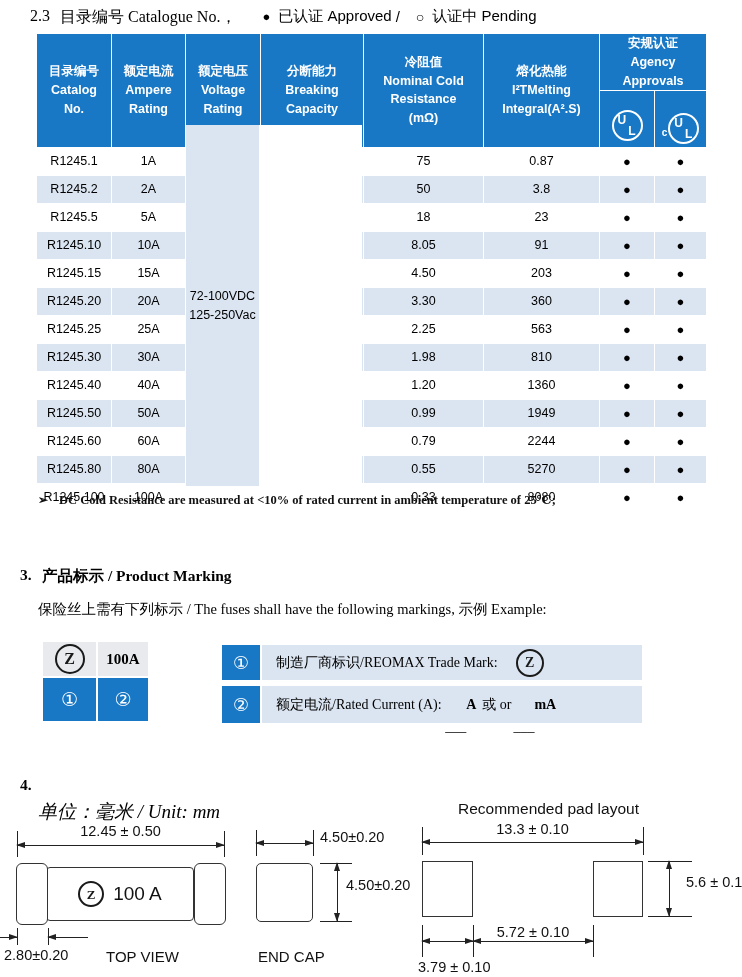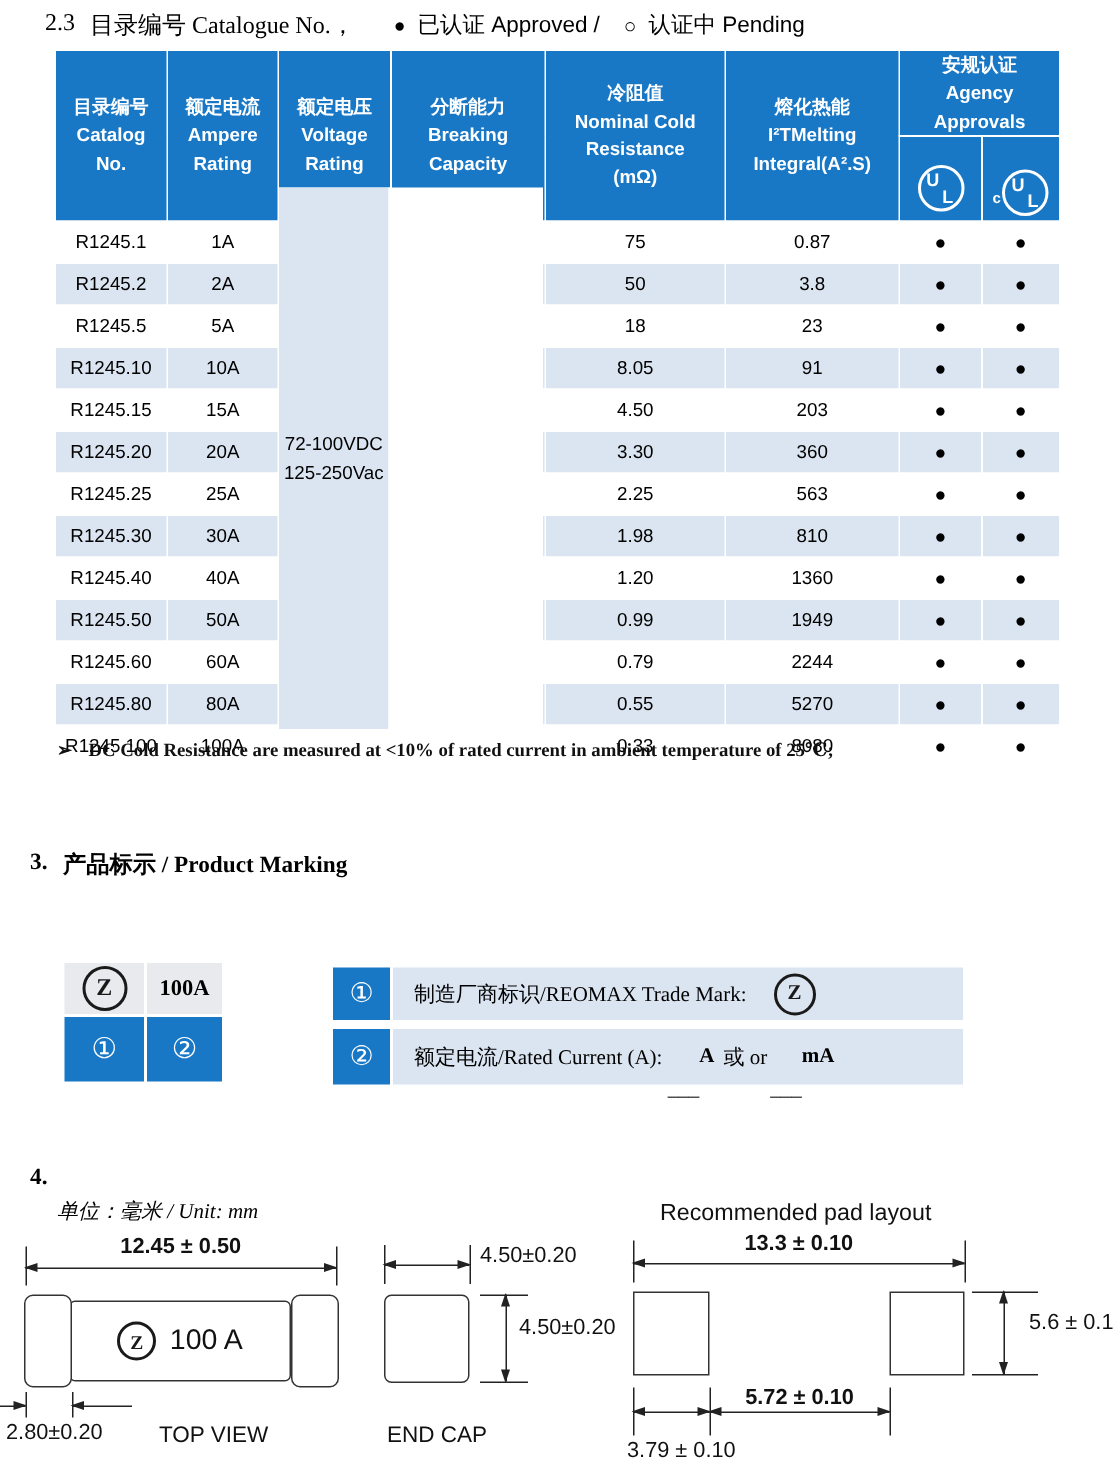--- a/index.html
+++ b/index.html
@@ -104,28 +104,28 @@
   .dimh::after{content:"";position:absolute;right:-1px;top:-3.3px;width:0;height:0;
     border-top:3.7px solid transparent;border-bottom:3.7px solid transparent;border-left:9px solid #222;}
   .dimh.noStart::before{display:none;}
   .dimh.noEnd::after{display:none;}
   .dimv{position:absolute;width:1.2px;background:#222;}
   .dimv::before{content:"";position:absolute;top:-1px;left:-3.3px;width:0;height:0;
     border-left:3.7px solid transparent;border-right:3.7px solid transparent;border-bottom:9px solid #222;}
   .dimv::after{content:"";position:absolute;bottom:-1px;left:-3.3px;width:0;height:0;
     border-left:3.7px solid transparent;border-right:3.7px solid transparent;border-top:9px solid #222;}
   .dlabel{position:absolute;font-family:var(--sans);font-size:14.5px;color:#111;white-space:nowrap;}
-  .dlabel.center{text-align:center;font-weight:bold;}
+  .dlabel.center{text-align:center;}
   .rect{position:absolute;background:#fff;border:1.6px solid #333;box-sizing:border-box;}
   .round6{border-radius:6px;} .round4{border-radius:4px;} .round5{border-radius:5px;}
   .fuse-marking{position:absolute;display:flex;align-items:center;justify-content:center;gap:9px;
     font-family:var(--sans);font-size:19px;color:#111;}
   .viewlabel{position:absolute;font-family:var(--sans);font-size:15px;color:#111;white-space:nowrap;}
   .padtitle{position:absolute;font-family:var(--sans);font-size:15.5px;color:#111;}
-  .unitnote{position:absolute;left:38px;top:799px;font-style:italic;font-size:14px;
+  .unitnote{position:absolute;left:38px;top:799px;font-style:italic;font-size:19px;
     font-family:var(--serif);}
 </style>
 </head>
 <body>
 
 <div id="page">
 
   <div class="titleline">
     <span class="num">2.3</span>
     <span>目录编号  Catalogue No.，</span>
@@ -315,20 +315,21 @@
   </div>
 
   <div class="note" style="top:492px;">
     <span class="bullet">➢</span><span>DC Cold Resistance are measured at &lt;10% of rated current in ambient temperature of 25℃;</span>
   </div>
 
   <div class="sechead" style="left:42px;top:566px;">
     <span class="snum">3.</span>
     <span>产品标示  / Product Marking</span>
   </div>
+  <div class="intro" style="top:600px;">保险丝上需有下列标示  / The fuses shall have the following markings,  示例 Example:</div>
 
   <div class="mark-box">
     <div class="mark-row mr1">
       <div class="mcell mc1">
         <span class="zlogo z28">Z</span>
       </div>
       <div class="mgap-v"></div>
       <div class="mcell mc2">
         <span class="amp-label">100A</span>
       </div>
@@ -357,21 +358,21 @@
         <span class="midtxt">或 or</span>
         <span class="blank">___</span><span class="bold">mA</span>
       </div>
     </div>
   </div>
 
   <div class="sechead" style="left:42px;top:776px;">
     <span class="snum">4.</span>
   </div>
   <div class="unitnote">单位：毫米 / Unit: mm</div>
-  <div class="padtitle" style="left:440px;top:800px;">Recommended pad layout</div>
+  <div class="padtitle" style="left:458px;top:800px;">Recommended pad layout</div>
 
   <div class="tkv" style="left:17px;top:831px;height:26px;"></div>
   <div class="tkv" style="left:224px;top:831px;height:26px;"></div>
   <div class="dimh" style="left:17px;top:845px;width:207px;"></div>
   <div class="dlabel center" style="left:17px;top:823px;width:207px;">12.45 ± 0.50</div>
 
   <div class="rect round4" style="left:46px;top:867px;width:148px;height:54px;"></div>
   <div class="rect round6" style="left:16px;top:863px;width:32px;height:62px;"></div>
   <div class="rect round6" style="left:194px;top:863px;width:32px;height:62px;"></div>
   <div class="fuse-marking" style="left:46px;top:880px;width:148px;height:28px;">

